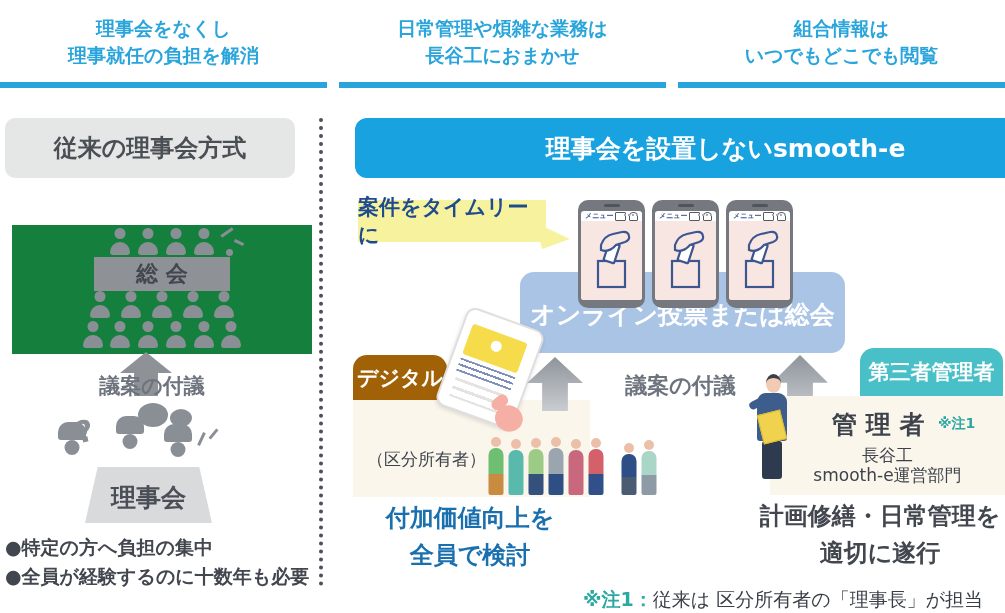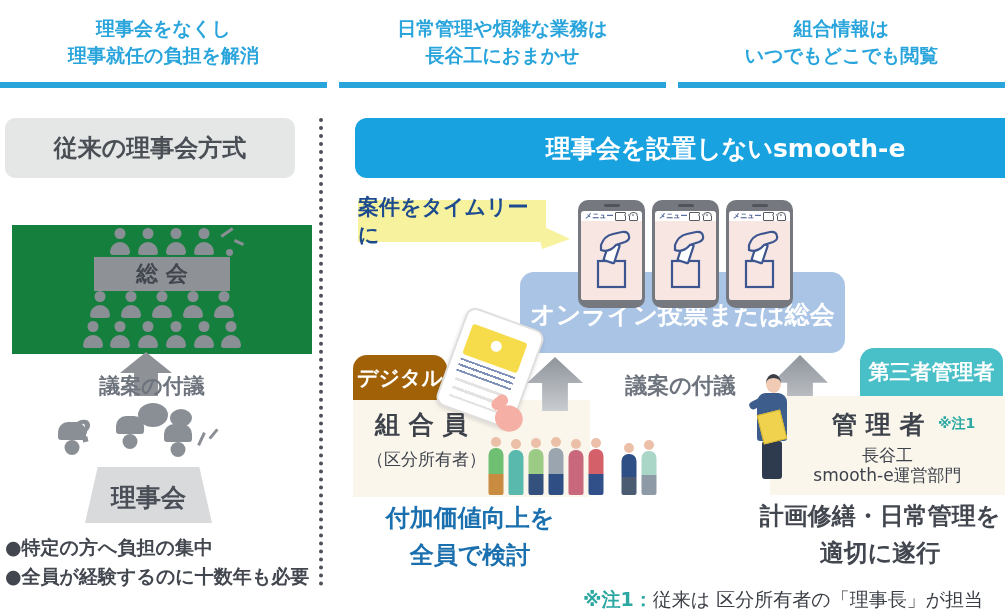--- a/index.html
+++ b/index.html
@@ -247,21 +247,20 @@
           <rect x="17" y="38" width="27" height="26" fill="none" stroke="#3D568F" stroke-width="2.2"></rect>
           <rect x="25" y="20" width="11" height="19" rx="1" fill="#fff" stroke="#3D568F" stroke-width="2.2" transform="rotate(18 30 30)"></rect>
           <path d="M20 22 q3-9 12-11 l9-2 q6-1 7 4 q1 4-4 6 l-9 3 q-7 8-15 5 z" fill="#F8E6E3" stroke="#3D568F" stroke-width="2.2"></path>
         </svg>
       </div>
     </div>
   </div>
 
   
   <div class="abs cream" style="left:353px;top:400px;width:237px;height:97px;">
-    <div class="ttl-dark" style="position:absolute;left:22px;top:8px;">組 合 員</div>
     <div class="sub-dark" style="position:absolute;left:14px;top:48px;">（区分所有者）</div>
   </div>
   <div class="abs label-digital">デジタル</div>
 
   
   <div class="abs" style="left:487px;top:437px;display:flex;gap:3px;align-items:flex-end;">
     <span class="cfig" style="--t:#6FBF73;--b:#C98B3F;height:58px;"></span>
     <span class="cfig" style="--t:#58B9AC;--b:#58B9AC;height:56px;"></span>
     <span class="cfig" style="--t:#9CCB86;--b:#34517D;height:57px;"></span>
     <span class="cfig" style="--t:#9AA5AF;--b:#2F4F84;height:58px;"></span>

